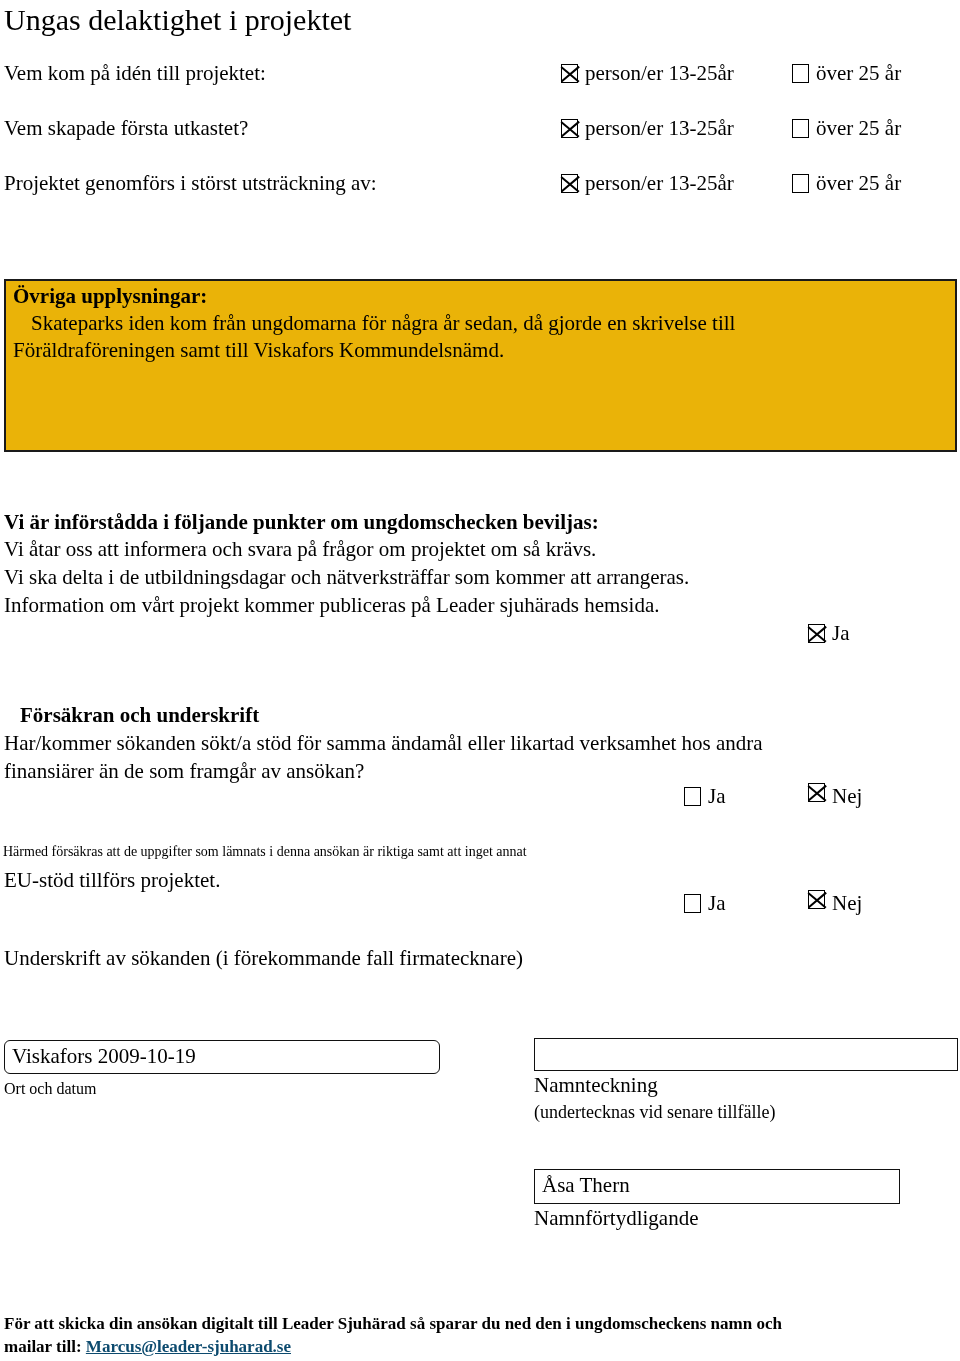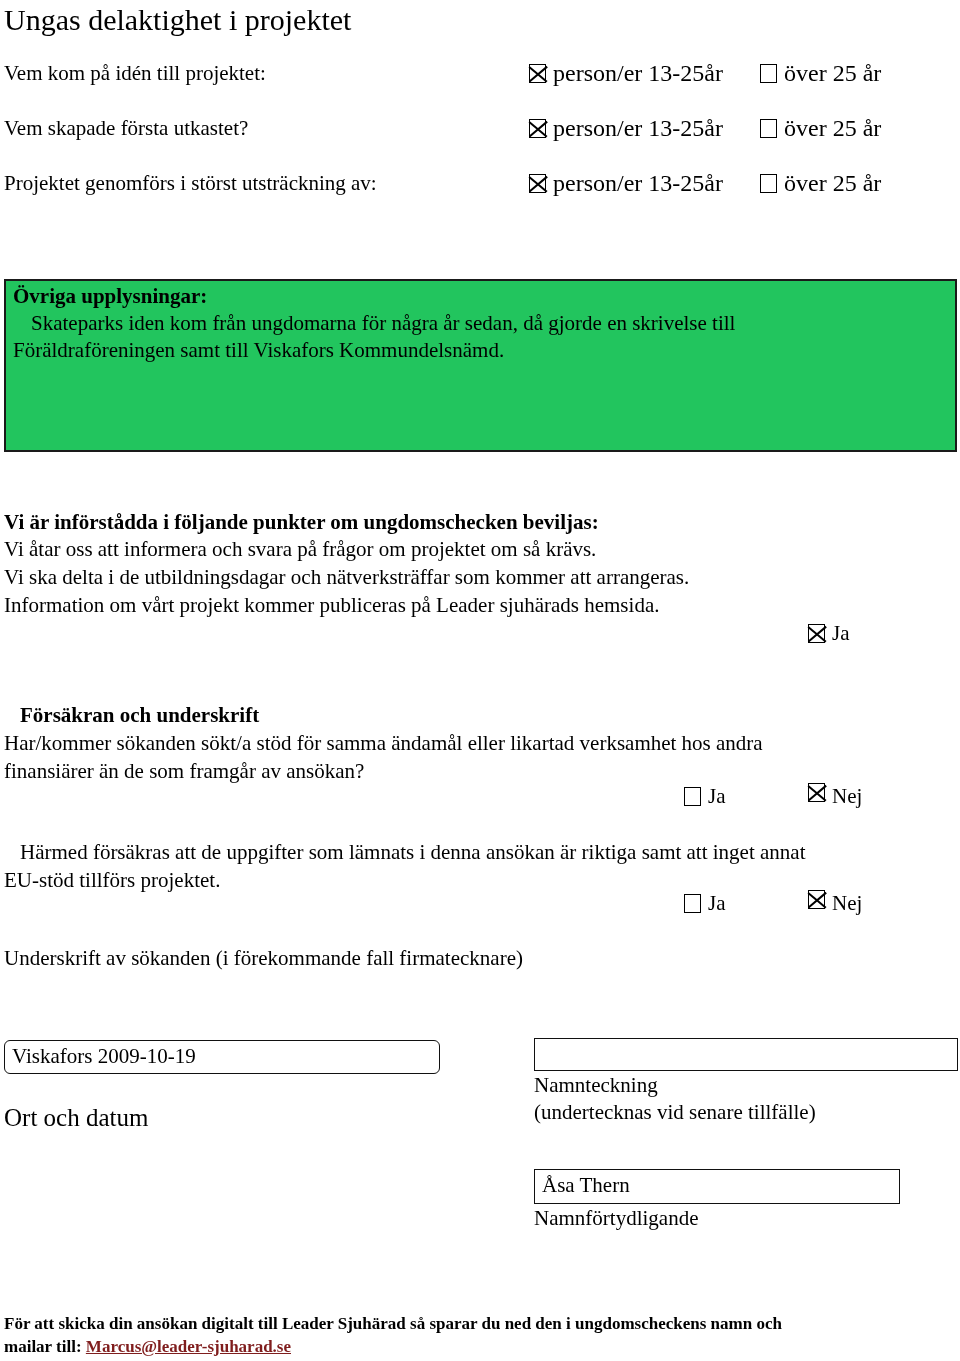--- a/index.html
+++ b/index.html
@@ -45,23 +45,24 @@
     top: 0;
     font-size: 21px;
     line-height: 27px;
     white-space: nowrap;
   }
   .opt {
     position: absolute;
     top: 0;
     display: flex;
     align-items: center;
-    font-size: 24px;
-    line-height: 27px;
-    white-space: nowrap;
+    font-size: 21px;
+    line-height: 27px;
+    white-space: nowrap;
+    margin-left: 32px;
   }
   .opt-a { left: 529px; }
   .opt-b { left: 760px; }
 
   
   .cbx {
     display: inline-block;
     position: relative;
     width: 17px;
     height: 19px;
@@ -87,21 +88,21 @@
 
   
   .notes-box {
     position: absolute;
     left: 4px;
     top: 279px;
     width: 953px;
     height: 173px;
     border: 2px solid #1a1a1a;
     box-sizing: border-box;
-    background: #22c55e;
+    background: #eab308;
   }
   .notes-head {
     position: absolute;
     left: 7px;
     top: 2px;
     font-size: 21px;
     line-height: 27px;
     font-weight: bold;
     white-space: nowrap;
   }
@@ -149,21 +150,21 @@
 
   
   .fo-head { position: absolute; left: 20px; top: 701px; font-size: 21px; line-height: 28px; font-weight: bold; white-space: nowrap; }
   .fo-l1 { position: absolute; left: 4px; top: 729px; font-size: 21px; line-height: 28px; white-space: nowrap; }
   .fo-l2 { position: absolute; left: 4px; top: 757px; font-size: 21px; line-height: 28px; white-space: nowrap; }
 
   .jn-row { position: absolute; left: 0; width: 960px; height: 27px; }
   .jn-ja  { position: absolute; left: 684px; top: 0; display: flex; align-items: center; font-size: 21px; line-height: 27px; white-space: nowrap; }
   .jn-nej { position: absolute; left: 808px; top: 0; display: flex; font-size: 21px; line-height: 27px; white-space: nowrap; }
 
-  .hr-l1 { position: absolute; left: 20px; top: 838px; font-size: 21px; line-height: 28px; white-space: nowrap; }
+  .hr-l1 { position: absolute; left: 3px; top: 838px; font-size: 14px; line-height: 28px; white-space: nowrap; }
   .hr-l2 { position: absolute; left: 4px; top: 866px; font-size: 21px; line-height: 28px; white-space: nowrap; }
 
   
   .sig-caption {
     position: absolute;
     left: 4px;
     top: 944px;
     font-size: 21px;
     line-height: 28px;
     white-space: nowrap;
@@ -179,23 +180,23 @@
     left: 7px;
     top: 1px;
     font-size: 21px;
     line-height: 29px;
     white-space: nowrap;
   }
   .box-date { left: 4px; top: 1040px; width: 436px; height: 34px; border-radius: 6px; }
   .box-sign { left: 534px; top: 1038px; width: 424px; height: 33px; }
   .box-name { left: 534px; top: 1169px; width: 366px; height: 35px; }
 
-  .cap-ortdatum  { position: absolute; left: 4px;   top: 1075px; font-size: 25px; line-height: 27px; white-space: nowrap; margin-top: 29px; }
+  .cap-ortdatum  { position: absolute; left: 4px;   top: 1075px; font-size: 16px; line-height: 27px; white-space: nowrap; }
   .cap-namnteck  { position: absolute; left: 534px; top: 1072px; font-size: 21px; line-height: 27px; white-space: nowrap; }
-  .cap-namnsub   { position: absolute; left: 534px; top: 1099px; font-size: 21px; line-height: 27px; white-space: nowrap; }
+  .cap-namnsub   { position: absolute; left: 534px; top: 1099px; font-size: 18px; line-height: 27px; white-space: nowrap; }
   .cap-namnfort  { position: absolute; left: 534px; top: 1205px; font-size: 21px; line-height: 27px; white-space: nowrap; }
 
   
   .footer-l1 {
     position: absolute;
     left: 4px;
     top: 1312px;
     font-size: 17px;
     line-height: 23px;
     font-weight: bold;
@@ -316,16 +317,16 @@
   <div class="cap-namnteck">Namnteckning</div>
   <div class="cap-namnsub">(undertecknas vid senare tillfälle)</div>
 
   <div class="field-box box-name">
     <span class="field-value">Åsa Thern</span>
   </div>
   <div class="cap-namnfort">Namnförtydligande</div>
 
   <div class="footer-l1">För att skicka din ansökan digitalt till Leader Sjuhärad så sparar du ned den i ungdomscheckens namn och</div>
   <div class="footer-l2">
-    <span>mailar till: </span><a class="mail-link" href="#" style="color: #7f1d1d;">Marcus@leader-sjuharad.se</a>
+    <span>mailar till: </span><a class="mail-link" href="#" style="color: #0c4a6e;">Marcus@leader-sjuharad.se</a>
   </div>
 
 </div>
 
 </body></html>

